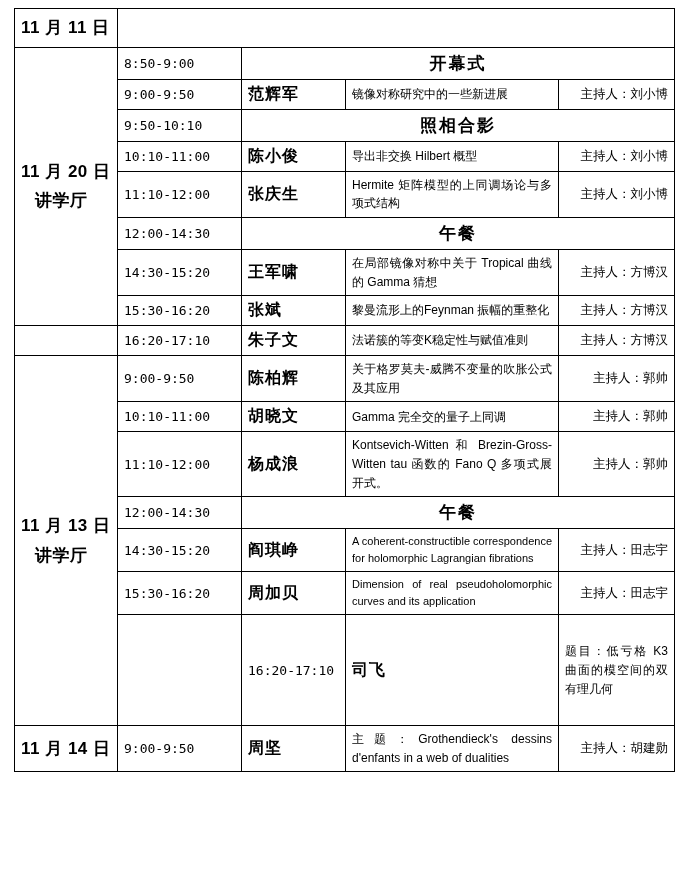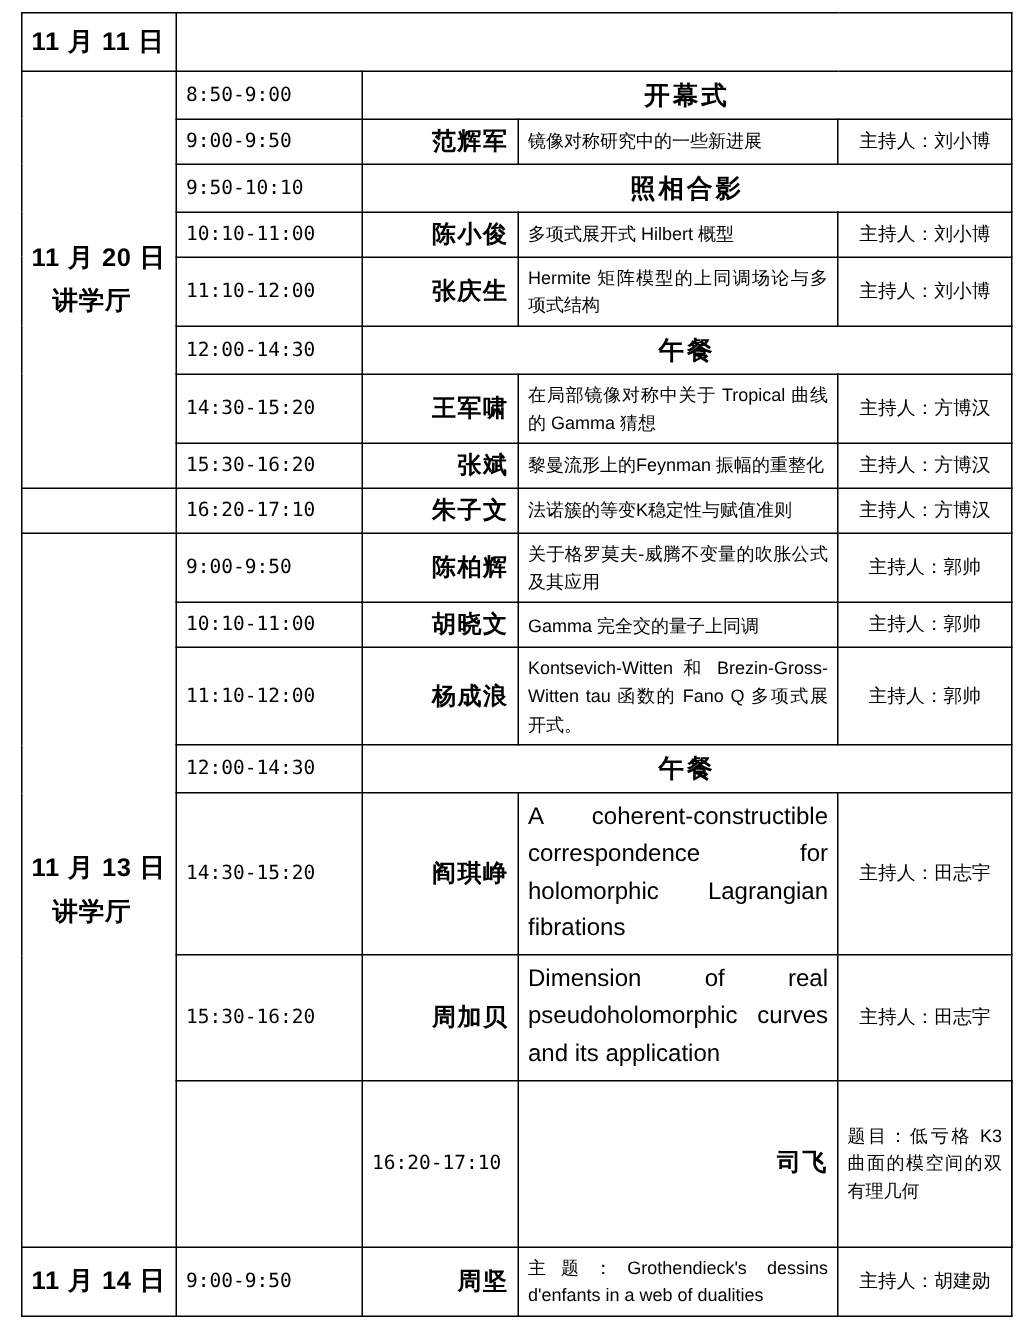--- a/index.html
+++ b/index.html
@@ -56,33 +56,33 @@
   .time-cell {
     font-family: "DejaVu Sans Mono", monospace;
     font-size: 13px;
     text-align: left;
     letter-spacing: 0px;
     white-space: nowrap;
   }
   .person-cell {
     font-size: 16px;
     font-weight: bold;
-    text-align: right;
+    text-align: left;
     letter-spacing: 1px;
   }
   .topic-cell {
-    font-size: 16px;
+    font-size: 11px;
     line-height: 1.55;
     text-align: justify;
     text-justify: inter-character;
   }
   .topic-cell.cn { font-size: 12px; }
   .host-cell {
     font-size: 12.5px;
-    text-align: center;
+    text-align: right;
     vertical-align: top;
     padding-top: 6px;
   }
   .host-cell.mid { vertical-align: middle; padding-top: 4px; }
   .merged-center {
     text-align: center;
     font-size: 17px;
     font-weight: bold;
     letter-spacing: 2px;
     font-family: Liberation Mono, monospace;
@@ -125,21 +125,21 @@
       </tr>
 
       <tr>
         <td class="time-cell">9:50-10:10</td>
         <td colspan="3" class="merged-center">照相合影</td>
       </tr>
 
       <tr>
         <td class="time-cell">10:10-11:00</td>
         <td class="person-cell">陈小俊</td>
-        <td class="topic-cell cn">多项式展开式 Hilbert 概型</td>
+        <td class="topic-cell cn">导出非交换 Hilbert 概型</td>
         <td class="host-cell mid">主持人：刘小博</td>
       </tr>
 
       <tr>
         <td class="time-cell">11:10-12:00</td>
         <td class="person-cell">张庆生</td>
         <td class="topic-cell cn">Hermite 矩阵模型的上同调场论与多项式结构</td>
         <td class="host-cell">主持人：刘小博</td>
       </tr>
 

